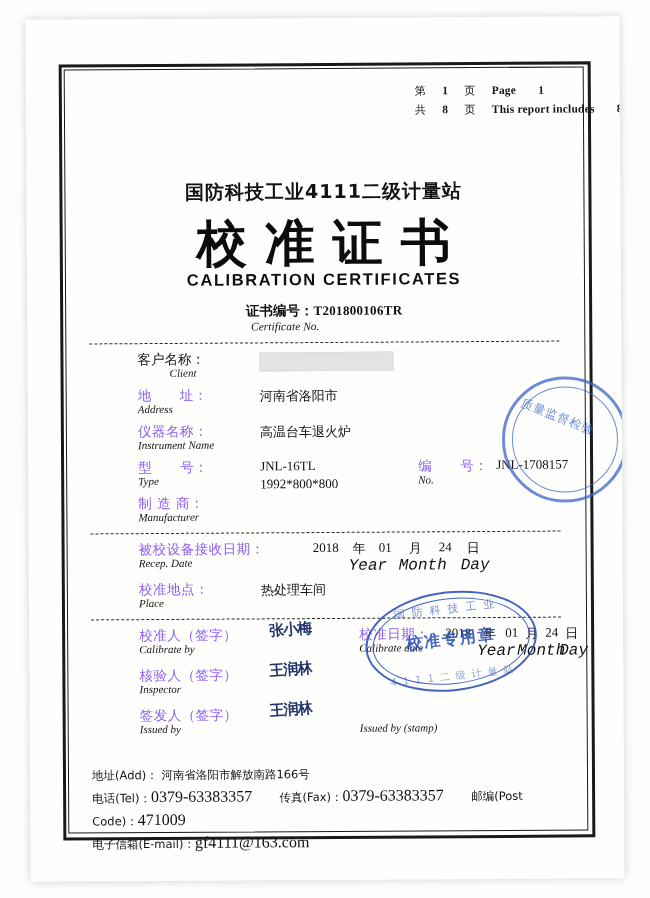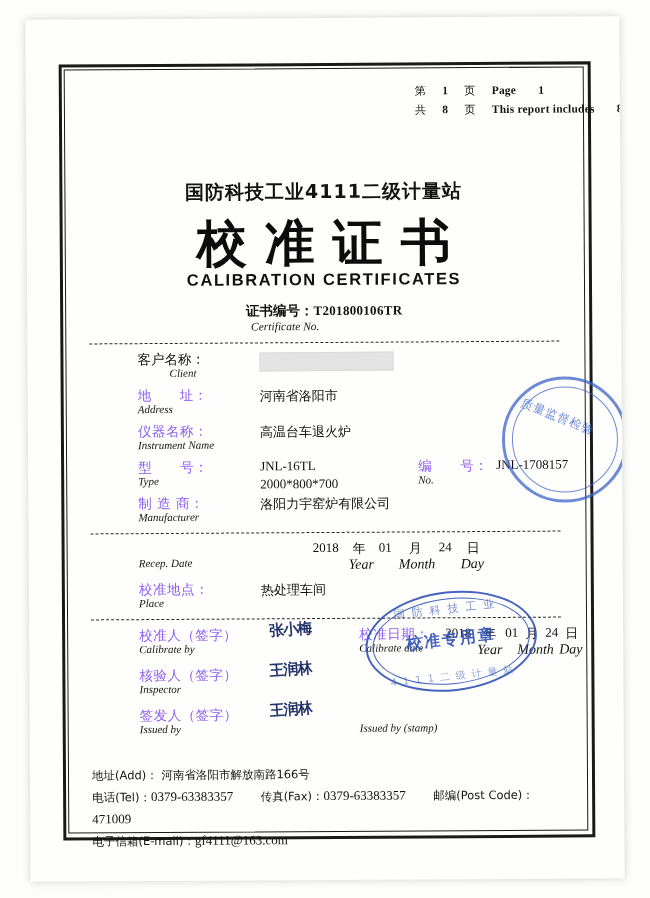--- a/index.html
+++ b/index.html
@@ -189,23 +189,23 @@
     background: #e3e3e3;
     border: 1px solid #dcdcdc;
   }
 
   
   .date-unit {
     font-family: "DejaVu Sans", sans-serif;
     font-size: 13px;
   }
   .date-unit-en {
-    font-family: Liberation Serif, serif;
+    font-family: Liberation Mono, monospace;
     font-style: italic;
-    font-size: 14px;
+    font-size: 16px;
   }
 
   
   .signature {
     position: absolute;
     font-family: "DejaVu Sans", sans-serif;
     font-size: 15px;
     color: #23346b;
     transform: rotate(-4deg);
     letter-spacing: -1px;
@@ -297,21 +297,21 @@
     position: absolute;
     left: 18px;
     top: 690px;
     width: 470px;
     font-family: "DejaVu Sans", sans-serif;
     font-size: 11.5px;
     color: #111;
     line-height: 21px;
   }
   .footer .gap { display:inline-block; width: 20px; }
-  .footer .mono { font-family: "Liberation Serif", serif; font-size: 13px; }
+  .footer .mono { font-family: "Liberation Serif", serif; font-size: 16px; }
 </style>
 </head>
 <body>
 
 <div class="page">
   <div class="paper">
 
     <div class="outer-border"></div>
     <div class="inner-border"></div>
 
@@ -361,32 +361,32 @@
       <div class="field label-en" style="left: 66px; top: 328px;">Address</div>
       <div class="field value" style="left: 188px; top: 313px;">河南省洛阳市</div>
 
       <div class="field label-cn" style="left: 66px; top: 348px;">仪器名称：</div>
       <div class="field label-en" style="left: 66px; top: 364px;">Instrument Name</div>
       <div class="field value" style="left: 188px; top: 349px;">高温台车退火炉</div>
 
       <div class="field label-cn" style="left: 66px; top: 384px;">型　　号：</div>
       <div class="field label-en" style="left: 66px; top: 400px;">Type</div>
       <div class="field value-en" style="left: 188px; top: 384px;">JNL-16TL</div>
-      <div class="field value-en" style="left: 188px; top: 402px;">2000*800*700</div>
+      <div class="field value-en" style="left: 188px; top: 402px;">1992*800*800</div>
 
       <div class="field label-cn" style="left: 346px; top: 384px;">编　　号：</div>
       <div class="field label-en" style="left: 346px; top: 400px;">No.</div>
       <div class="field value-en" style="left: 424px; top: 384px; text-align: center;">JNL-1708157</div>
 
       <div class="field label-cn" style="left: 66px; top: 420px;">制 造 商：</div>
       <div class="field label-en" style="left: 66px; top: 436px;">Manufacturer</div>
-      <div class="field value" style="left: 188px; top: 421px;">洛阳力宇窑炉有限公司</div>
 
       <div class="dashed" style="top: 458px;"></div>
 
+      <div class="field label-cn" style="left: 66px; top: 466px;">被校设备接收日期：</div>
       <div class="field label-en" style="left: 66px; top: 482px;">Recep. Date</div>
       <div class="field value-en" style="left: 240px; top: 466px;">2018</div>
       <div class="field date-unit" style="left: 280px; top: 466px;">年</div>
       <div class="field date-unit-en" style="left: 276px; top: 483px;">Year</div>
 
       <div class="field value-en" style="left: 306px; top: 466px;">01</div>
       <div class="field date-unit" style="left: 336px; top: 466px;">月</div>
       <div class="field date-unit-en" style="left: 326px; top: 483px;">Month</div>
 
       <div class="field value-en" style="left: 366px; top: 466px;">24</div>

